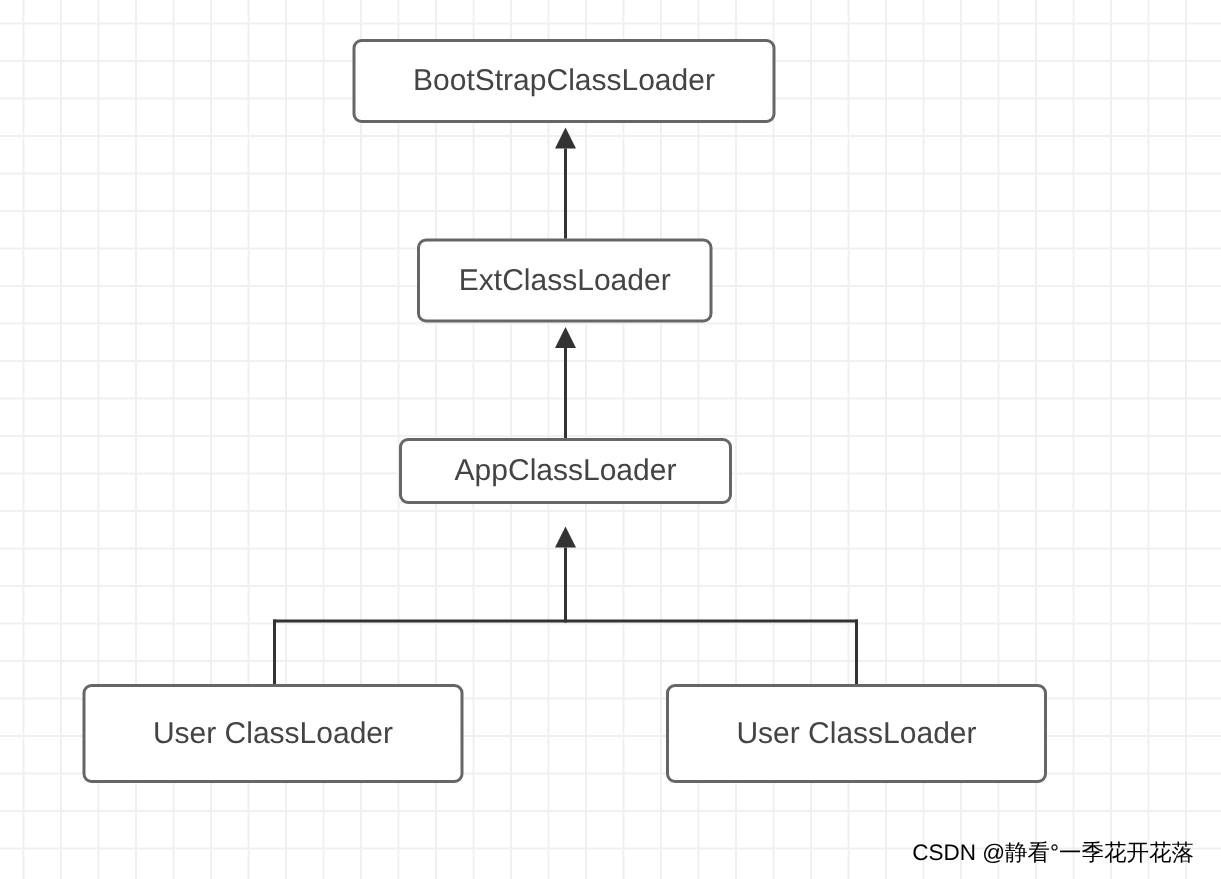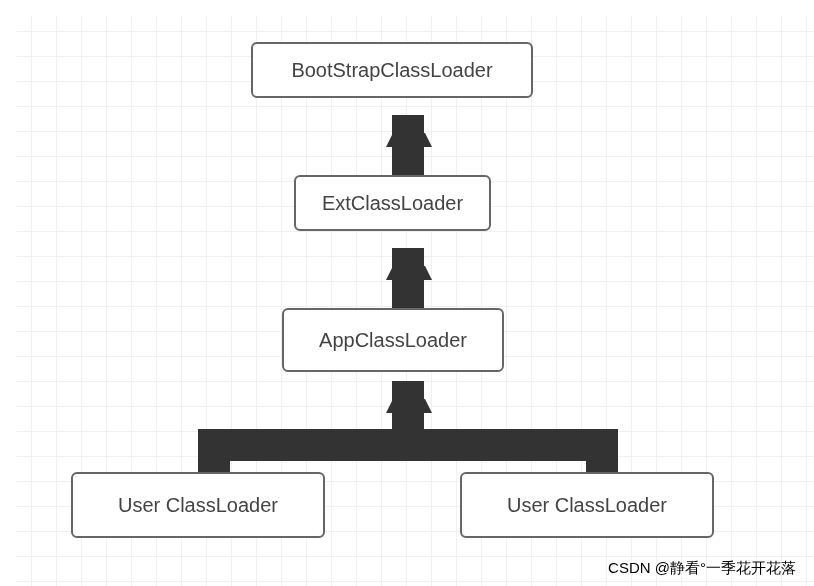--- a/index.html
+++ b/index.html
@@ -1,15 +1,15 @@
 <!DOCTYPE html>
 <html><head>
   <meta charset="utf-8">
   <style>
-    * { margin: 0; padding: 16px; box-sizing: border-box; }
+    * { margin: 0; padding: 0; box-sizing: border-box; }
     body {
       width: 814px;
       height: 586px;
       position: relative;
       font-family: "Segoe UI", Arial, sans-serif;
       background: #fff;
       overflow: hidden;
     }
     .grid-bg {
       position: absolute;
@@ -63,21 +63,21 @@
 <div class="grid-bg"></div>
 
 <div class="node" style="left:235px; top:26px; width:282px; height:56px;">
   <span>BootStrapClassLoader</span>
 </div>
 
 <div class="node" style="left:278px; top:159px; width:197px; height:56px;">
   <span>ExtClassLoader</span>
 </div>
 
-<div class="node" style="left:266px; top:292px; width:222px; height:64px;">
+<div class="node" style="left:266px; top:292px; width:222px; height:44px;">
   <span>AppClassLoader</span>
 </div>
 
 <div class="node" style="left:55px; top:456px; width:254px; height:66px;">
   <span>User ClassLoader</span>
 </div>
 
 <div class="node" style="left:444px; top:456px; width:254px; height:66px;">
   <span>User ClassLoader</span>
 </div>

